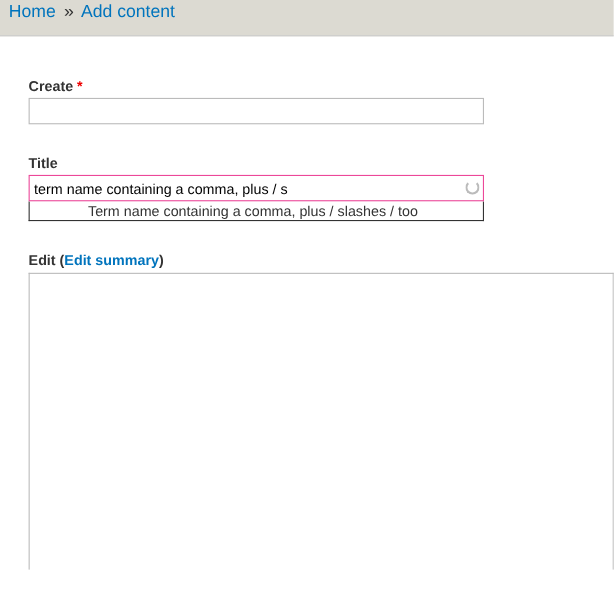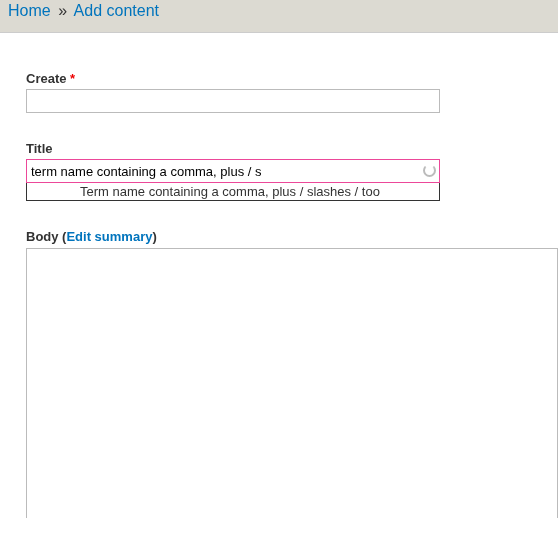--- a/index.html
+++ b/index.html
@@ -139,19 +139,19 @@
       <input type="text" class="tags-input" value="term name containing a comma, plus / s" style="">
       <span class="throbber"></span>
     </div>
     <div class="autocomplete">
       <div>Term name containing a comma, plus / slashes / too</div>
     </div>
   </div>
 
   <div class="form-item" style="margin-bottom:0;">
     <div class="body-label">
-      <span>Body</span>
+      <span>Edit</span>
       (<a href="#" class="edit-summary-link">Edit summary</a>)
     </div>
     <textarea class="body-textarea" style=""></textarea>
   </div>
 
 </div>
 
 </body></html>

